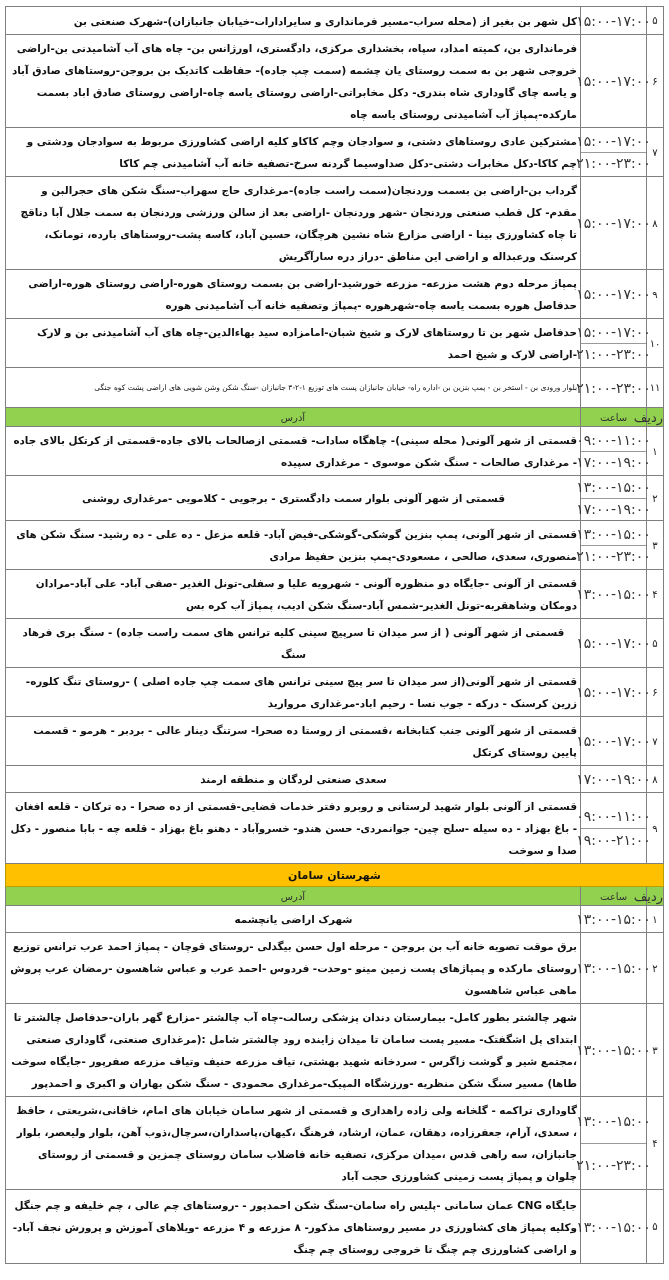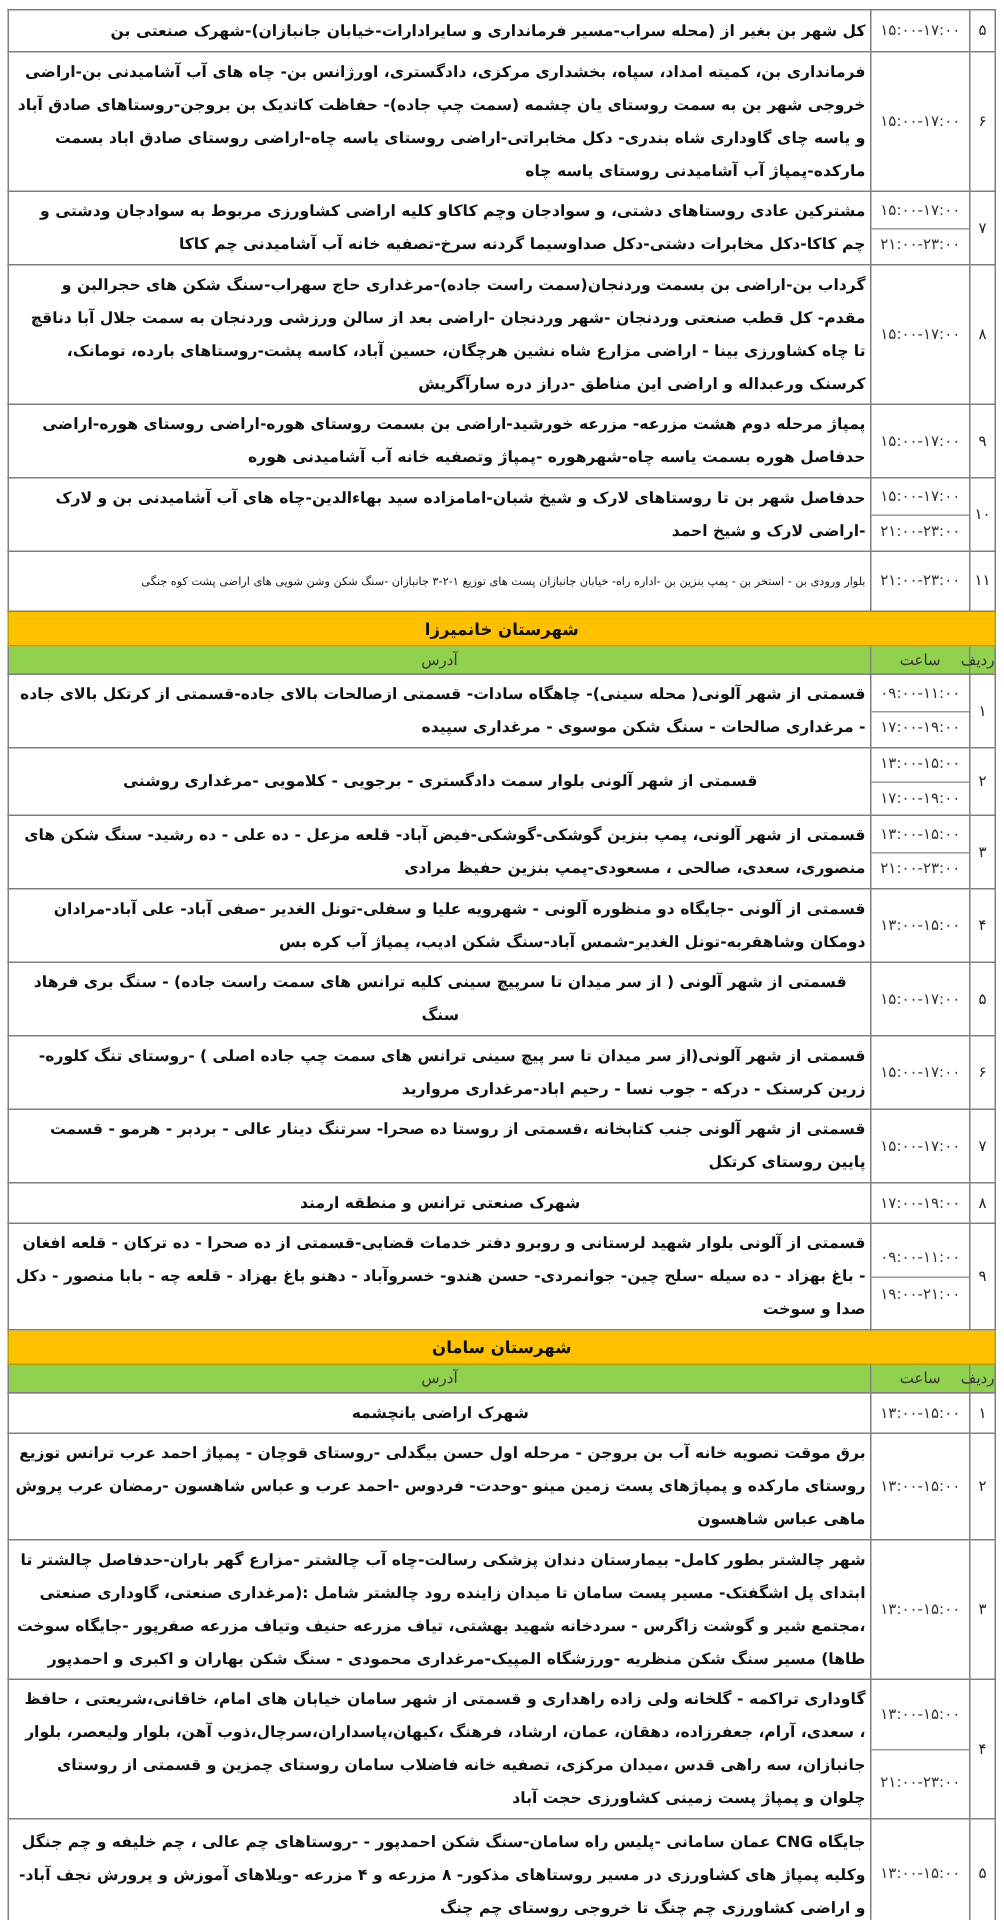--- a/index.html
+++ b/index.html
@@ -1,29 +1,29 @@
 <!DOCTYPE html>
 <html><head>
 <meta charset="utf-8">
 <style>
   html, body { margin:0; padding:0; background:#ffffff; }
   body { width:669px; height:1280px; overflow:hidden; font-family:"DejaVu Sans", sans-serif; }
   .wrap { position:absolute; left:5px; top:6px; width:659px; }
   table { border-collapse:collapse; width:659px; direction:rtl; table-layout:fixed; }
   td { border:1px solid #7f7f7f; padding:0; vertical-align:middle; }
   .num { width:17px; text-align:center; font-size:10px; color:#222; }
-  .time { width:66px; text-align:right; font-size:10px; color:#333; letter-spacing:0.3px; }
+  .time { width:66px; text-align:right; font-size:14px; color:#333; letter-spacing:0.3px; }
   .addr { text-align:right; font-size:10.4px; font-weight:bold; color:#111; line-height:22px; padding:2px 3px 2px 4px; }
   .addr.center { text-align:center; }
   .addr.small { font-size:7.5px; font-weight:normal; }
   .tcell { height:22px; display:flex; align-items:center; justify-content:center; }
   .tsplit { border-top:1px solid #9a9a9a; }
   .county td { background:#ffc000; text-align:center; font-size:11px; font-weight:bold; color:#111; height:22px; border-color:#b8a000; }
   .hdr td { background:#92d050; text-align:center; font-size:10px; color:#333; height:18px; font-weight:normal; }
-  .hdr .num { font-size:10px; }
+  .hdr .num { font-size:13px; }
 </style>
 </head>
 <body>
 
 <div class="wrap">
   <table>
     <colgroup>
       <col style="width:17px">
         <col style="width:66px">
         <col>
@@ -73,23 +73,20 @@
           </td>
           <td class="addr">حدفاصل شهر بن تا روستاهای لارک و شیخ شبان-امامزاده سید بهاءالدین-چاه های آب آشامیدنی بن و لارک -اراضی لارک و شیخ احمد</td>
         </tr>
         <tr style="height: 40px;">
           <td class="num">۱۱</td>
           <td class="time">
             <div class="tcell" style="height: 39px;">۲۱:۰۰-۲۳:۰۰</div>
           </td>
           <td class="addr small">بلوار ورودی بن - استخر بن - پمپ بنزین بن -اداره راه- خیابان جانبازان پست های توزیع ۱-۲-۳ جانبازان -سنگ شکن وشن شویی های اراضی پشت کوه جنگی</td>
         </tr>
-        <tr class="county">
-          <td colspan="3">شهرستان خانمیرزا</td>
-        </tr>
         <tr class="hdr">
           <td class="num">ردیف</td>
           <td class="time">ساعت</td>
           <td>آدرس</td>
         </tr>
         <tr style="height: 44px;">
           <td class="num">۱</td>
           <td class="time">
             <div class="tcell" style="height: 21.5px;">۰۹:۰۰-۱۱:۰۰</div>
             <div class="tcell tsplit" style="height: 21.5px;">۱۷:۰۰-۱۹:۰۰</div>
@@ -138,21 +135,21 @@
           <td class="time">
             <div class="tcell" style="height: 27px;">۱۵:۰۰-۱۷:۰۰</div>
           </td>
           <td class="addr">قسمتی از شهر آلونی جنب کتابخانه ،قسمتی از روستا ده صحرا- سرتنگ دینار عالی - بردبر - هرمو - قسمت پایین روستای کرتکل</td>
         </tr>
         <tr style="height: 22px;">
           <td class="num">۸</td>
           <td class="time">
             <div class="tcell" style="height: 21px;">۱۷:۰۰-۱۹:۰۰</div>
           </td>
-          <td class="addr center">شهرک صنعتی ترانس و منطقه ارمند</td>
+          <td class="addr center">سعدی صنعتی لردگان و منطقه ارمند</td>
         </tr>
         <tr style="height: 48px;">
           <td class="num">۹</td>
           <td class="time">
             <div class="tcell" style="height: 23.5px;">۰۹:۰۰-۱۱:۰۰</div>
             <div class="tcell tsplit" style="height: 23.5px;">۱۹:۰۰-۲۱:۰۰</div>
           </td>
           <td class="addr">قسمتی از آلونی بلوار شهید لرستانی و روبرو دفتر خدمات قضایی-قسمتی از ده صحرا - ده ترکان - قلعه افغان - باغ بهزاد - ده سیله -سلح چین- جوانمردی- حسن هندو- خسروآباد - دهنو باغ بهزاد - قلعه چه - بابا منصور - دکل صدا و سوخت</td>
         </tr>
         <tr class="county">

